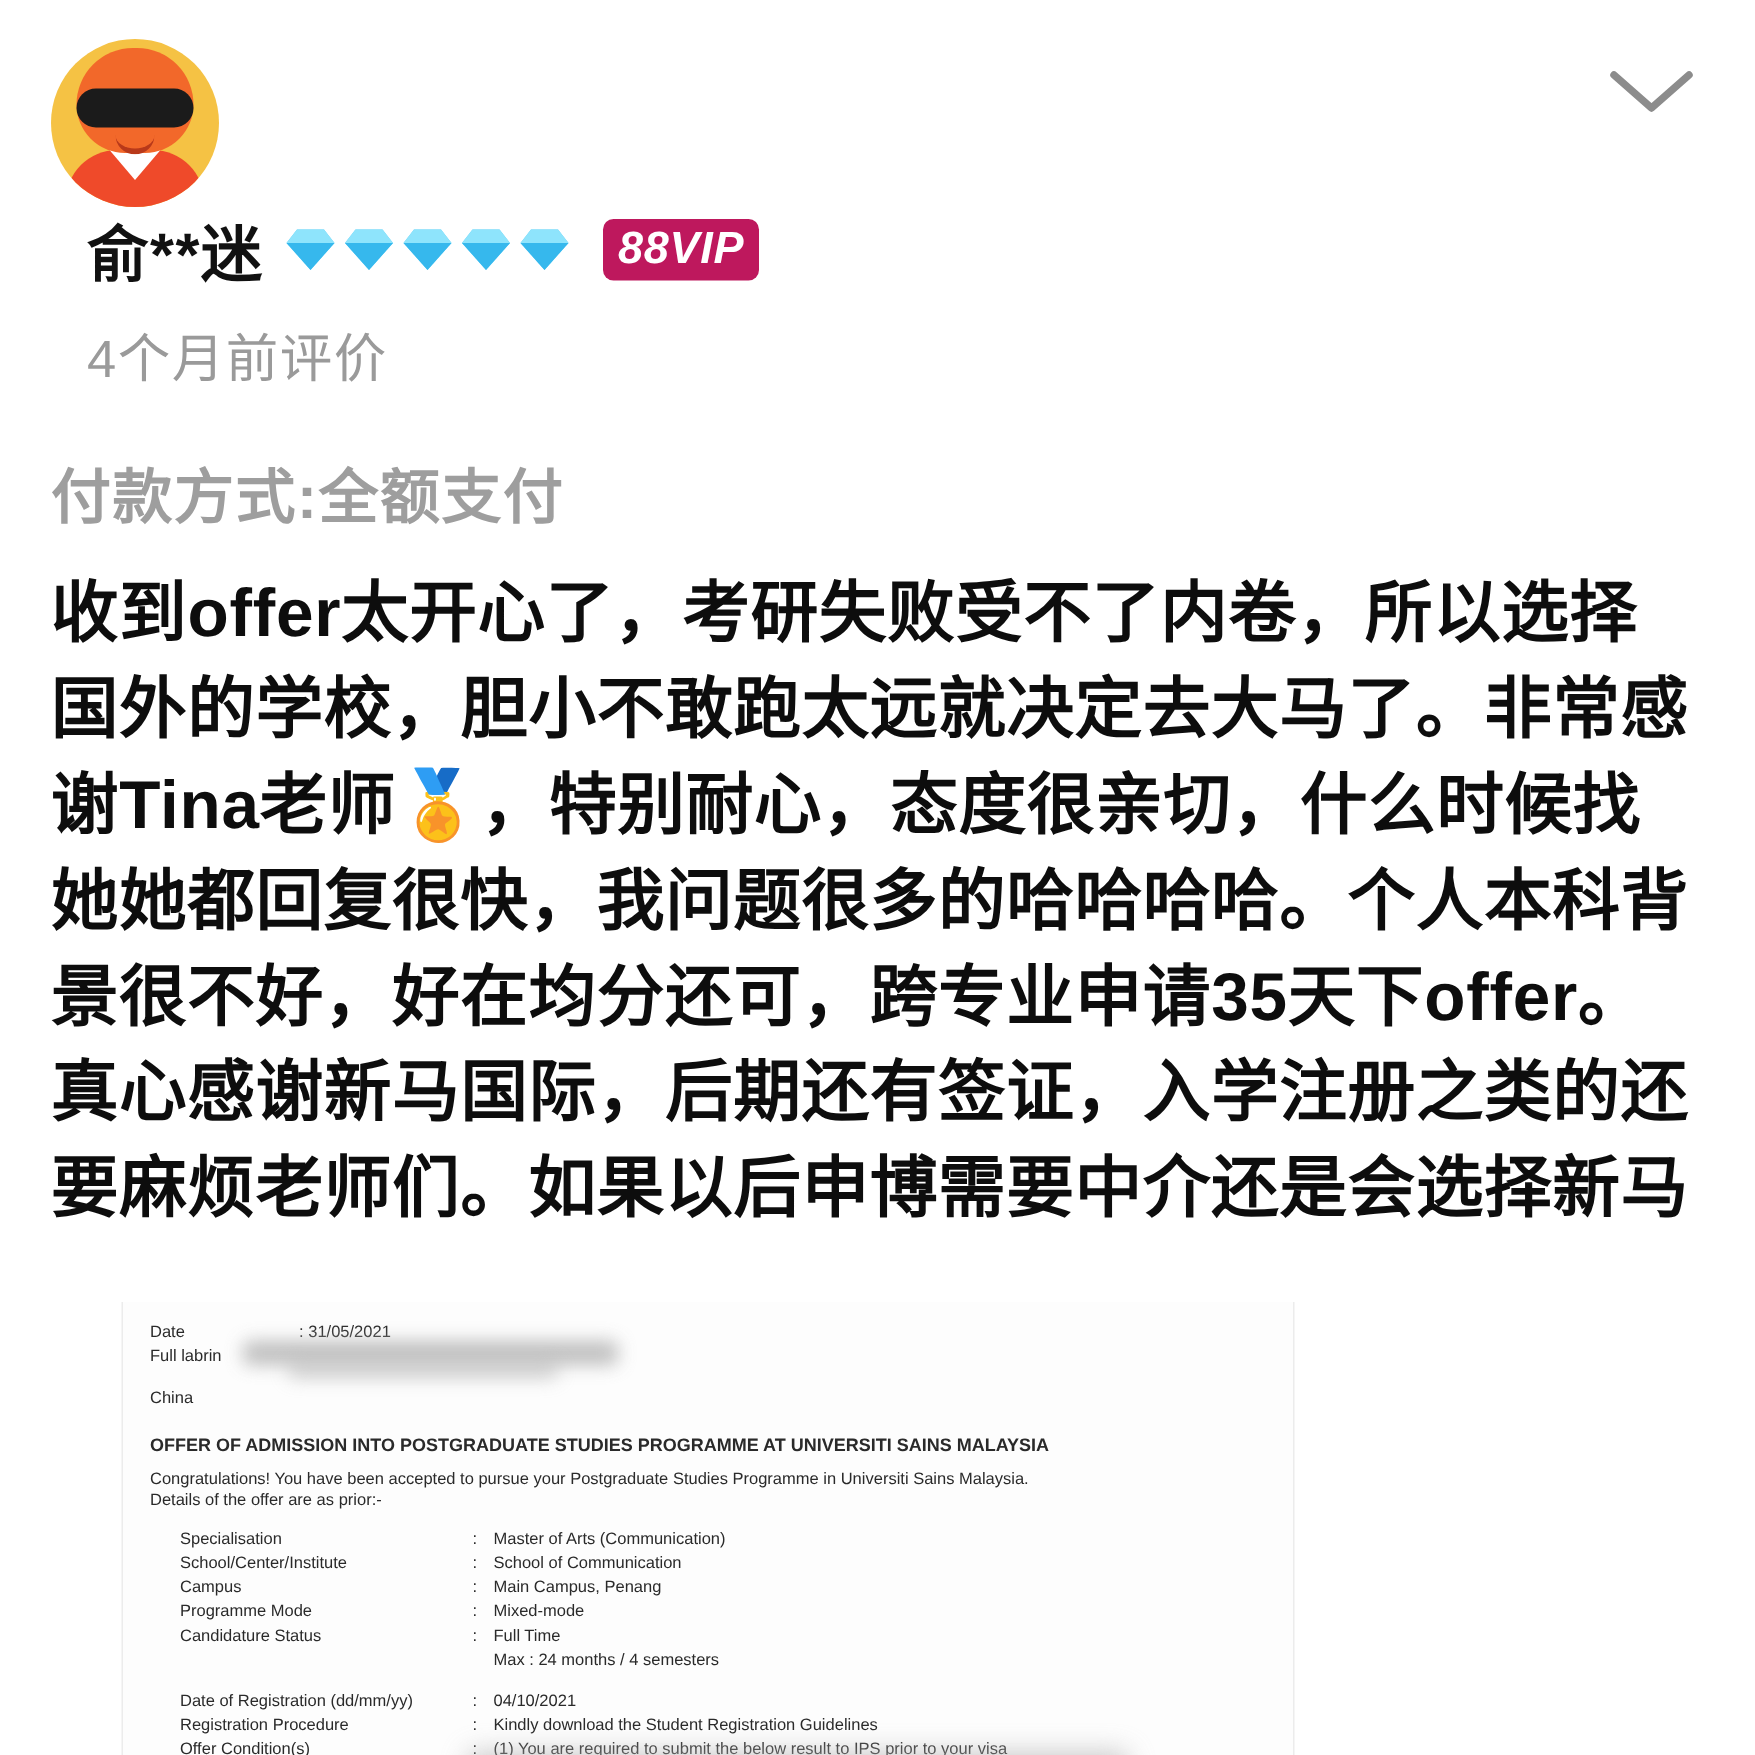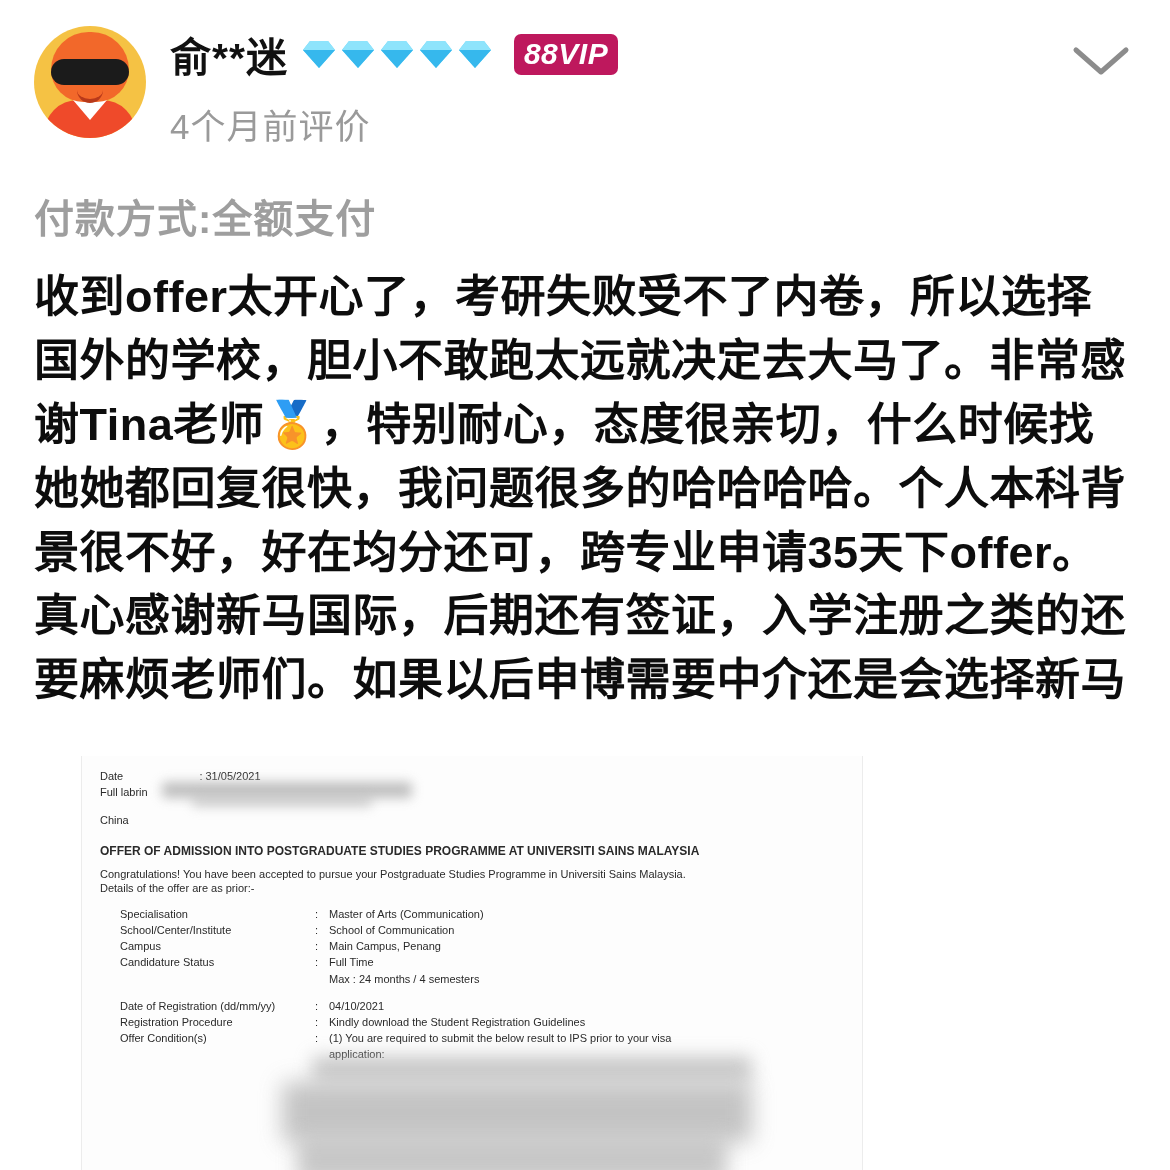--- a/index.html
+++ b/index.html
@@ -21,20 +21,21 @@
     padding: 0 34px;
     background: #ffffff;
   }
 
   
   .review-header {
     display: flex;
     align-items: flex-start;
     padding-top: 26px;
     position: relative;
+    flex-direction: column;
   }
   .avatar {
     width: 112px;
     height: 112px;
     border-radius: 50%;
     background: #f5c244;
     position: relative;
     overflow: hidden;
     flex: 0 0 auto;
   }
@@ -336,20 +337,25 @@
             <td class="k">School/Center/Institute</td>
             <td class="c">:</td>
             <td class="v">School of Communication</td>
           </tr>
           <tr>
             <td class="k">Campus</td>
             <td class="c">:</td>
             <td class="v">Main Campus, Penang</td>
           </tr>
           <tr>
+            <td class="k">Programme Mode</td>
+            <td class="c">:</td>
+            <td class="v">Mixed-mode</td>
+          </tr>
+          <tr>
             <td class="k">Candidature Status</td>
             <td class="c">:</td>
             <td class="v">Full Time</td>
           </tr>
           <tr>
             <td class="k"></td>
             <td class="c"></td>
             <td class="v">Max : 24 months / 4 semesters</td>
           </tr>
           <tr class="spacer">

